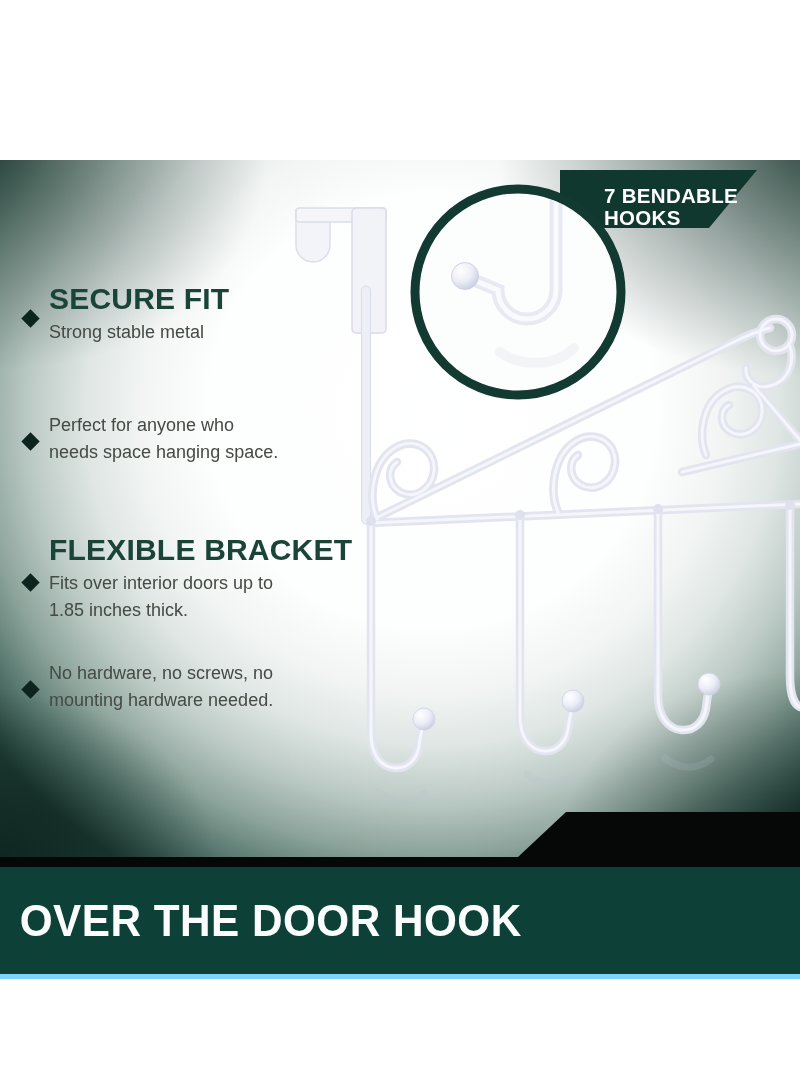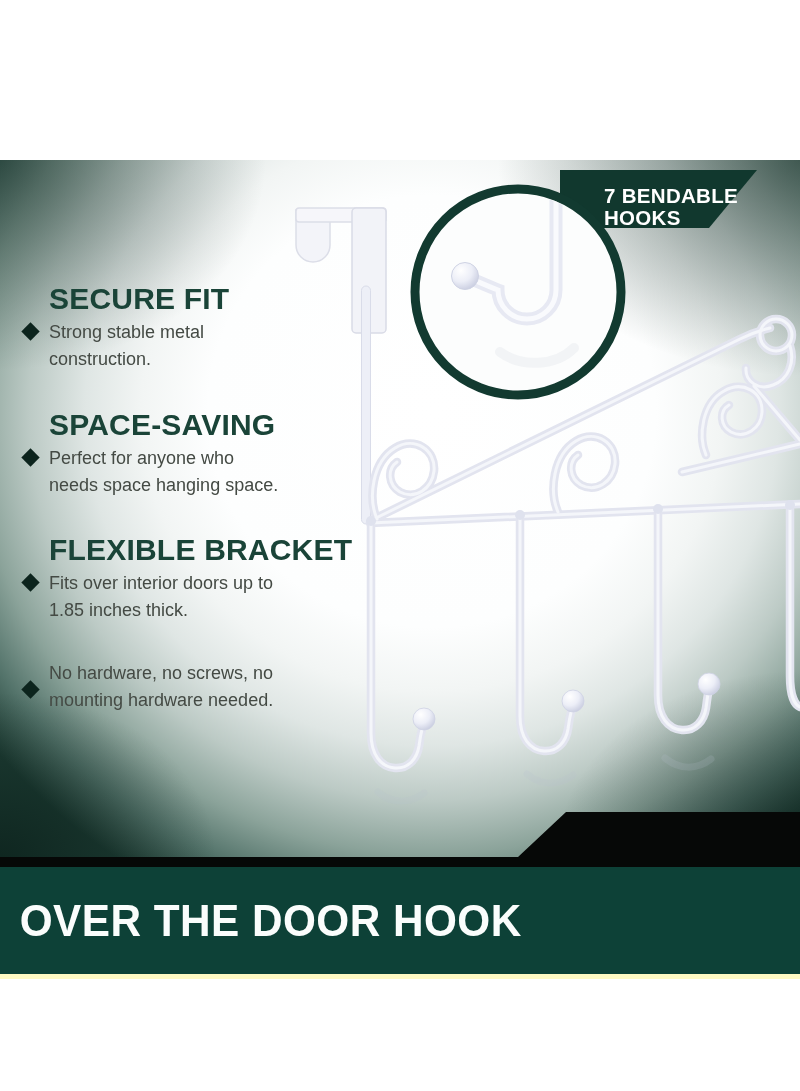--- a/index.html
+++ b/index.html
@@ -1,18 +1,18 @@
 <!DOCTYPE html>
 <html><head>
 <meta charset="utf-8">
 <style>
   html,body{margin:0;padding:0;background:#e8e8e8;}
   .canvas{
     position:relative;width:800px;height:1091px;margin:0 auto;
-    background:#fef9c3;overflow:hidden;
+    background:#7dd3fc;overflow:hidden;
     font-family:"Liberation Sans","DejaVu Sans",sans-serif;
   }
   
   .stage{
     position:absolute;left:0;top:160px;width:800px;height:698px;overflow:hidden;
     background:
       radial-gradient(420px 300px at 100% 0%,   rgba(10,36,29,.60), rgba(10,36,29,0) 72%),
       radial-gradient(380px 300px at 0% 0%,     rgba(10,36,29,.55), rgba(10,36,29,0) 70%),
       radial-gradient(300px 230px at 0% 100%,   rgba(6,26,21,.65),  rgba(6,26,21,0) 72%),
       radial-gradient(340px 260px at 100% 100%, rgba(6,26,21,.60),  rgba(6,26,21,0) 72%),
@@ -140,28 +140,26 @@
       <text class="badge-text" x="604" y="203" font-size="20.5" fill="#ffffff" letter-spacing=".3">7 BENDABLE</text>
       <text class="badge-text" x="604" y="225" font-size="20.5" fill="#ffffff" letter-spacing=".3">HOOKS</text>
     </svg>
   </div>
 
   <div class="feature" style="top:282px">
     <span class="diamond"></span>
     <div>
       <h2>SECURE FIT</h2>
       <p>Strong stable metal</p>
-      <p>construction.</p>
     </div>
   </div>
 
   <div class="feature" style="top:408px">
     <span class="diamond"></span>
     <div>
-      <h2>SPACE-SAVING</h2>
       <p>Perfect for anyone who</p>
       <p>needs space hanging space.</p>
     </div>
   </div>
 
   <div class="feature" style="top:533px">
     <span class="diamond"></span>
     <div>
       <h2>FLEXIBLE BRACKET</h2>
       <p>Fits over interior doors up to</p>

